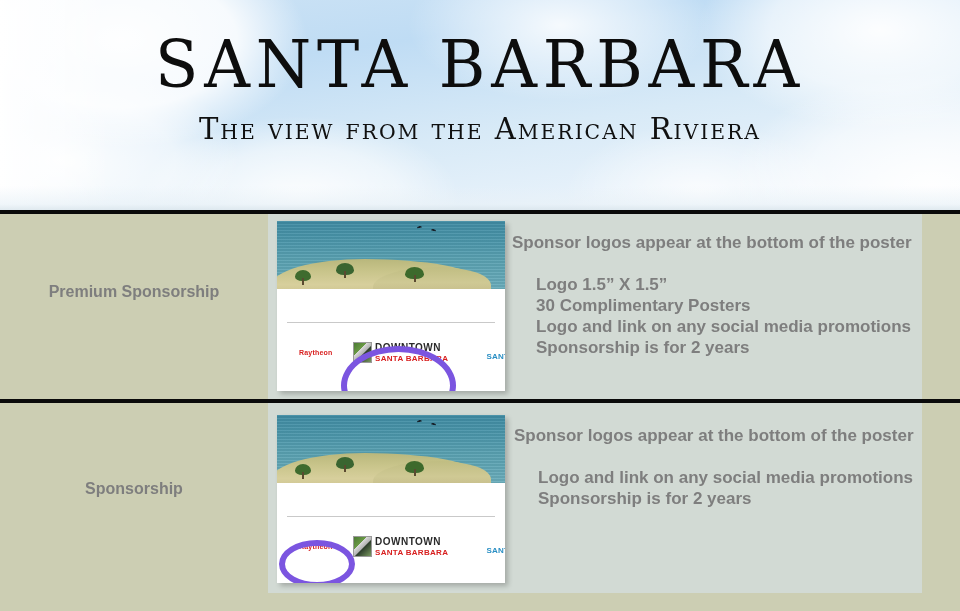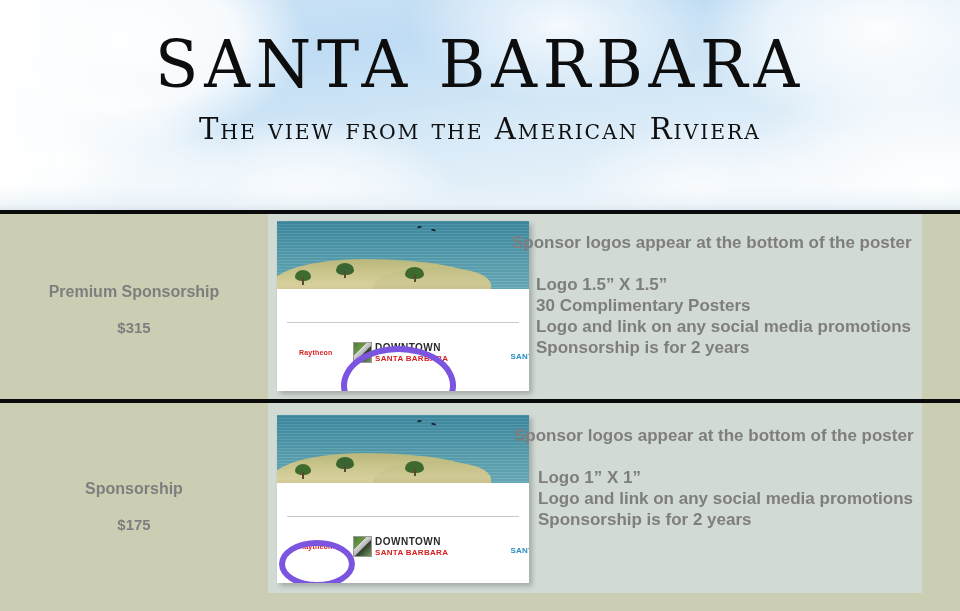--- a/index.html
+++ b/index.html
@@ -123,21 +123,21 @@
     font-weight: bold;
     line-height: 20px;
     margin-top: 16px;
   }
   #row-premium .left-cell { padding-top: 68px; }
   #row-standard .left-cell { padding-top: 76px; }
 
   
   .poster {
     position: absolute;
-    width: 252px;
+    width: 228px;
     background: #ffffff;
     box-shadow: 3px 3px 5px rgba(0,0,0,0.22);
     overflow: hidden;
   }
   #poster-premium { left: 277px; top: 7px; height: 170px; }
   #poster-standard { left: 277px; top: 12px; height: 168px; }
 
   .poster-photo {
     position: relative;
     width: 100%;
@@ -285,21 +285,20 @@
   </div>
 
   <div class="rule" id="rule-top"></div>
 
   <div class="row" id="row-premium">
 
     <div class="panel-right"></div>
 
     <div class="left-cell">
       <div class="tier-name">Premium Sponsorship</div>
-      <div class="tier-price">$315</div>
     </div>
 
     <div class="poster" id="poster-premium">
       <div class="poster-photo">
         <div class="sea-texture"></div>
         <div class="headland"></div>
         <div class="headland2"></div>
         <div class="tree" id="tree-a"></div>
         <div class="tree" id="tree-b"></div>
         <div class="tree" id="tree-c"></div>
@@ -333,21 +332,20 @@
   </div>
 
   <div class="rule" id="rule-mid"></div>
 
   <div class="row" id="row-standard">
 
     <div class="panel-right"></div>
 
     <div class="left-cell">
       <div class="tier-name">Sponsorship</div>
-      <div class="tier-price">$175</div>
     </div>
 
     <div class="poster" id="poster-standard">
       <div class="poster-photo">
         <div class="sea-texture"></div>
         <div class="headland"></div>
         <div class="headland2"></div>
         <div class="tree" id="tree-a"></div>
         <div class="tree" id="tree-b"></div>
         <div class="tree" id="tree-c"></div>
@@ -366,19 +364,18 @@
             <div class="dtsb-bottom">SANTA BARBARA</div>
           </div>
         </div>
         <div class="logo-sant">SANT</div>
         <div class="highlight-ellipse" id="ellipse-standard"></div>
       </div>
     </div>
 
     <div class="detail-block" id="detail-standard">
       <div class="detail-lead">Sponsor logos appear at the bottom of the poster</div>
-      <div class="detail-line">Logo 1” X 1”</div>
       <div class="detail-line">Logo and link on any social media promotions</div>
       <div class="detail-line">Sponsorship is for 2 years</div>
     </div>
   </div>
 
 </div>
 
 </body></html>

